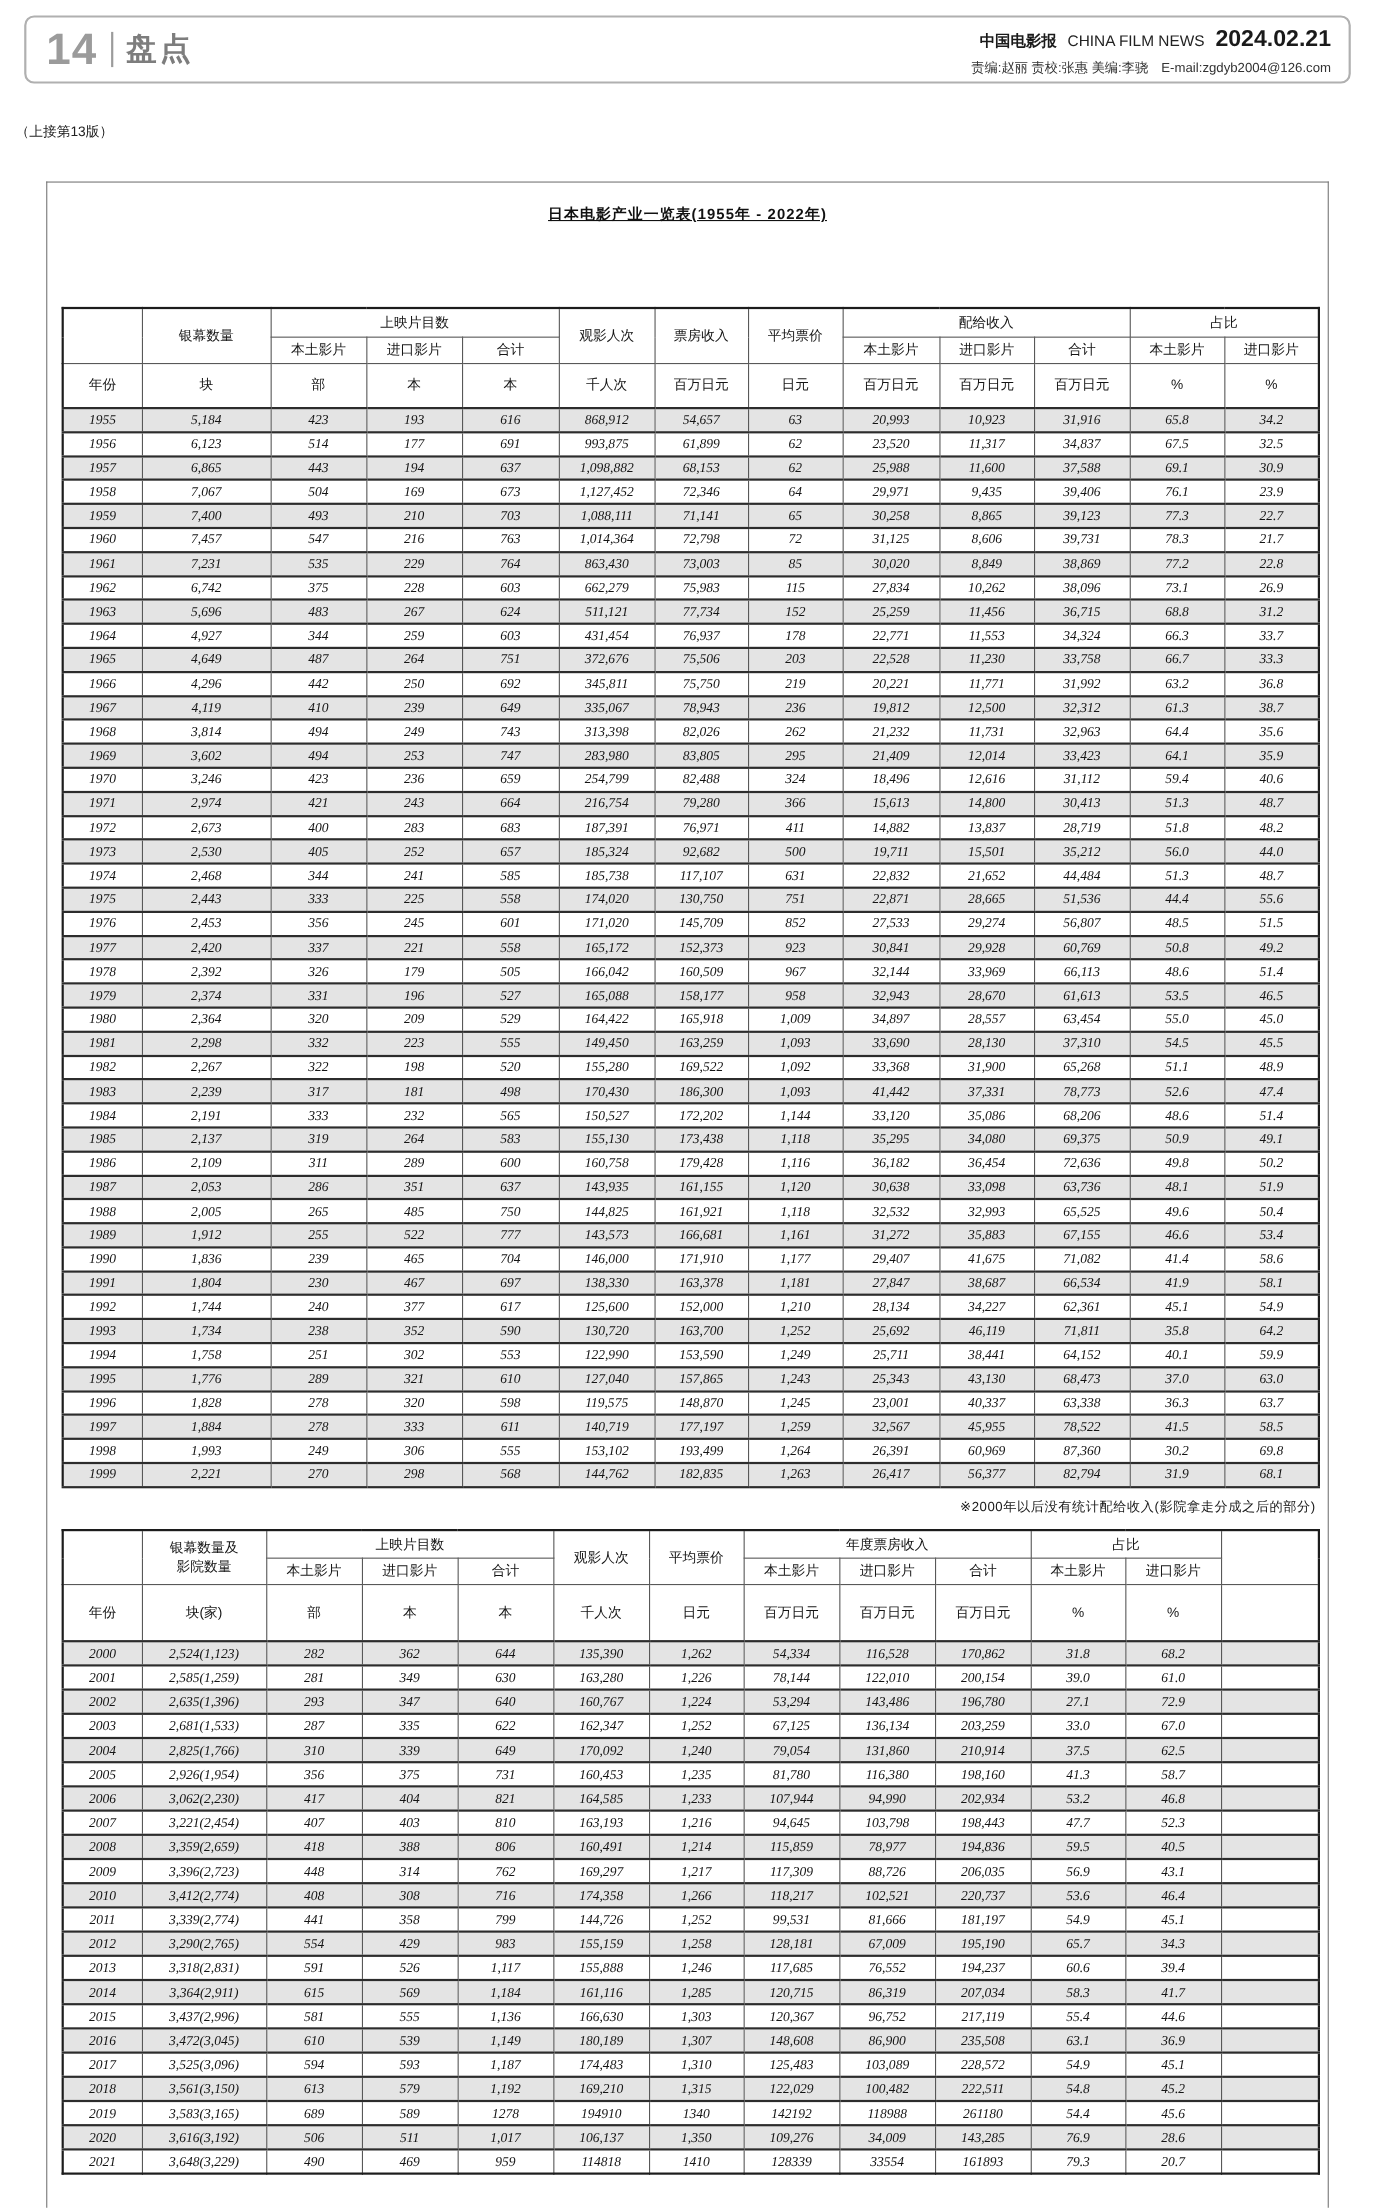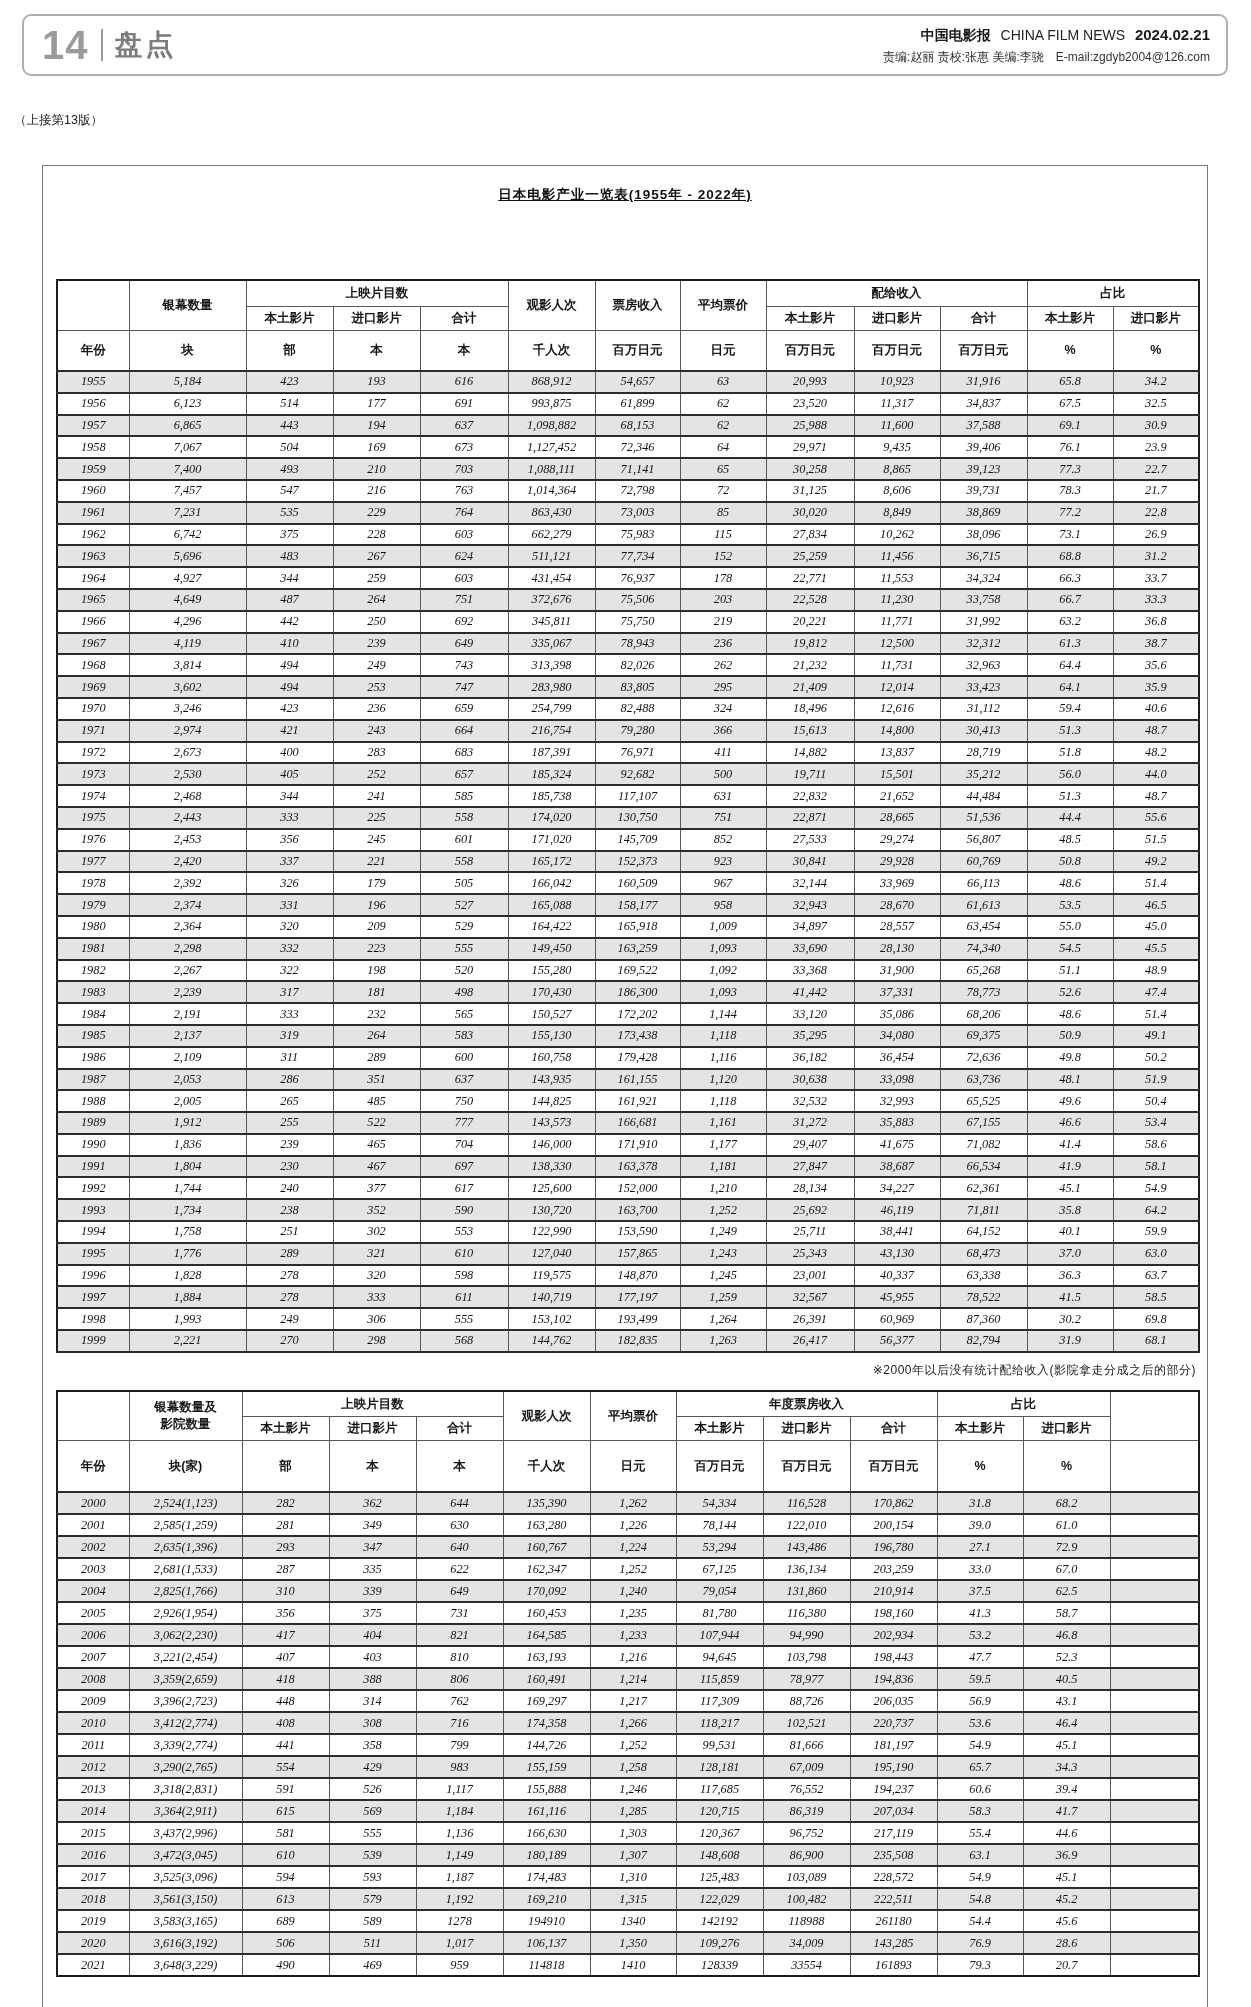--- a/index.html
+++ b/index.html
@@ -17,21 +17,21 @@
     padding:0 16px 0 18px;background:#fff;
   }
   .mh-left{display:flex;align-items:center;}
   .page-num{font-size:40px;font-weight:bold;color:#9b9b9b;letter-spacing:1px;line-height:1;}
   .mh-divider{width:2px;height:32px;background:#9b9b9b;margin:0 12px;}
   .section-name{font-size:28px;font-weight:bold;color:#7d7d7d;letter-spacing:3px;line-height:1;}
   .mh-right{margin-left:auto;text-align:right;line-height:1.5;}
   .mh-line1{font-size:14px;color:#1a1a1a;}
   .mh-line1 .cn{font-weight:bold;}
   .mh-line1 .en{margin:0 6px;color:#222;}
-  .mh-line1 .date{font-weight:bold;font-size:15px;}
+  .mh-line1 .date{font-weight:bold;font-size:21px;}
   .mh-line2{font-size:12px;color:#333;margin-top:1px;margin-left:48px;}
   
   .cont-note{position:absolute;left:14px;top:112px;font-size:12.5px;color:#222;}
   
   .content-box{
     position:absolute;left:42px;top:165px;width:1166px;height:1870px;
     border:1px solid #777;border-bottom:none;box-sizing:border-box;background:#fff;
   }
   .table-title{
     position:absolute;left:0;top:20px;width:100%;text-align:center;
@@ -47,21 +47,21 @@
     position:absolute;left:13px;background:#fff;
     border:2px solid #1c1c1c;
   }
   #table1{top:113px;}
   #table2{top:1224px;}
   table.t th, table.t td{
     border:1px solid #585858;text-align:center;vertical-align:middle;
     padding:0;overflow:hidden;white-space:nowrap;
   }
   table.t th{
-    font-size:12.5px;font-weight:700;color:#151515;white-space:pre-line;line-height:1.35;
+    font-size:12.5px;font-weight:400;color:#151515;white-space:pre-line;line-height:1.35;
   }
   #table1 thead tr.h1 th{height:25px;}
   #table1 thead tr.h2 th{height:23px;}
   #table1 thead tr.h3 th{height:39px;}
   #table2 thead tr.h1 th{height:24px;}
   #table2 thead tr.h2 th{height:23px;}
   #table2 thead tr.h3 th{height:50px;}
   table.t td{
     font-family:"Liberation Serif","DejaVu Serif",serif;
     font-style:italic;font-size:12.3px;color:#141414;
@@ -545,21 +545,21 @@
           <td>1981</td>
           <td>2,298</td>
           <td>332</td>
           <td>223</td>
           <td>555</td>
           <td>149,450</td>
           <td>163,259</td>
           <td>1,093</td>
           <td>33,690</td>
           <td>28,130</td>
-          <td>74,340</td>
+          <td>37,310</td>
           <td>54.5</td>
           <td>45.5</td>
         </tr>
         <tr>
           <td>1982</td>
           <td>2,267</td>
           <td>322</td>
           <td>198</td>
           <td>520</td>
           <td>155,280</td>

